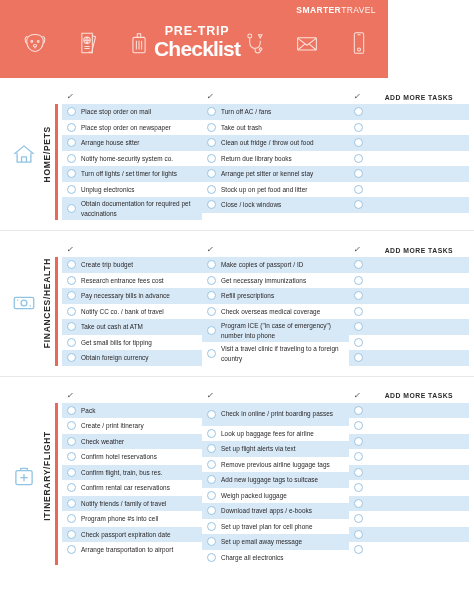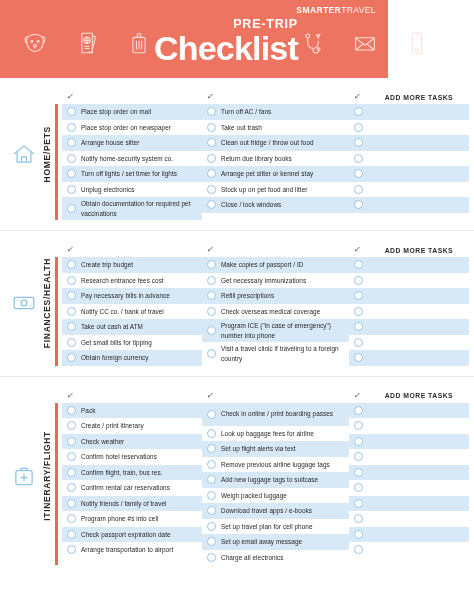--- a/index.html
+++ b/index.html
@@ -41,34 +41,34 @@
     gap: 22px;
     padding-top: 8px;
   }
   .hdr-icons-left { padding-left: 10px; }
   .hdr-icons-right { padding-right: 12px; }
 
   .hdr-icon { width: 30px; height: 34px; display: block; }
   .hdr-icon svg { width: 100%; height: 100%; display: block; }
 
   .title-block {
-    text-align: right;
+    text-align: center;
     color: #ffffff;
     padding-top: 6px;
     flex: 0 0 auto;
   }
   .pretrip {
     font-size: 12.5px;
     font-weight: bold;
     letter-spacing: 0.8px;
     line-height: 1;
     margin-bottom: 1px;
   }
   .checklist {
-    font-size: 34px;
+    font-size: 21px;
     font-weight: bold;
     letter-spacing: -0.8px;
     line-height: 1.02;
   }
 
   
   .sheet { padding: 0; }
 
   .section {
     position: relative;

